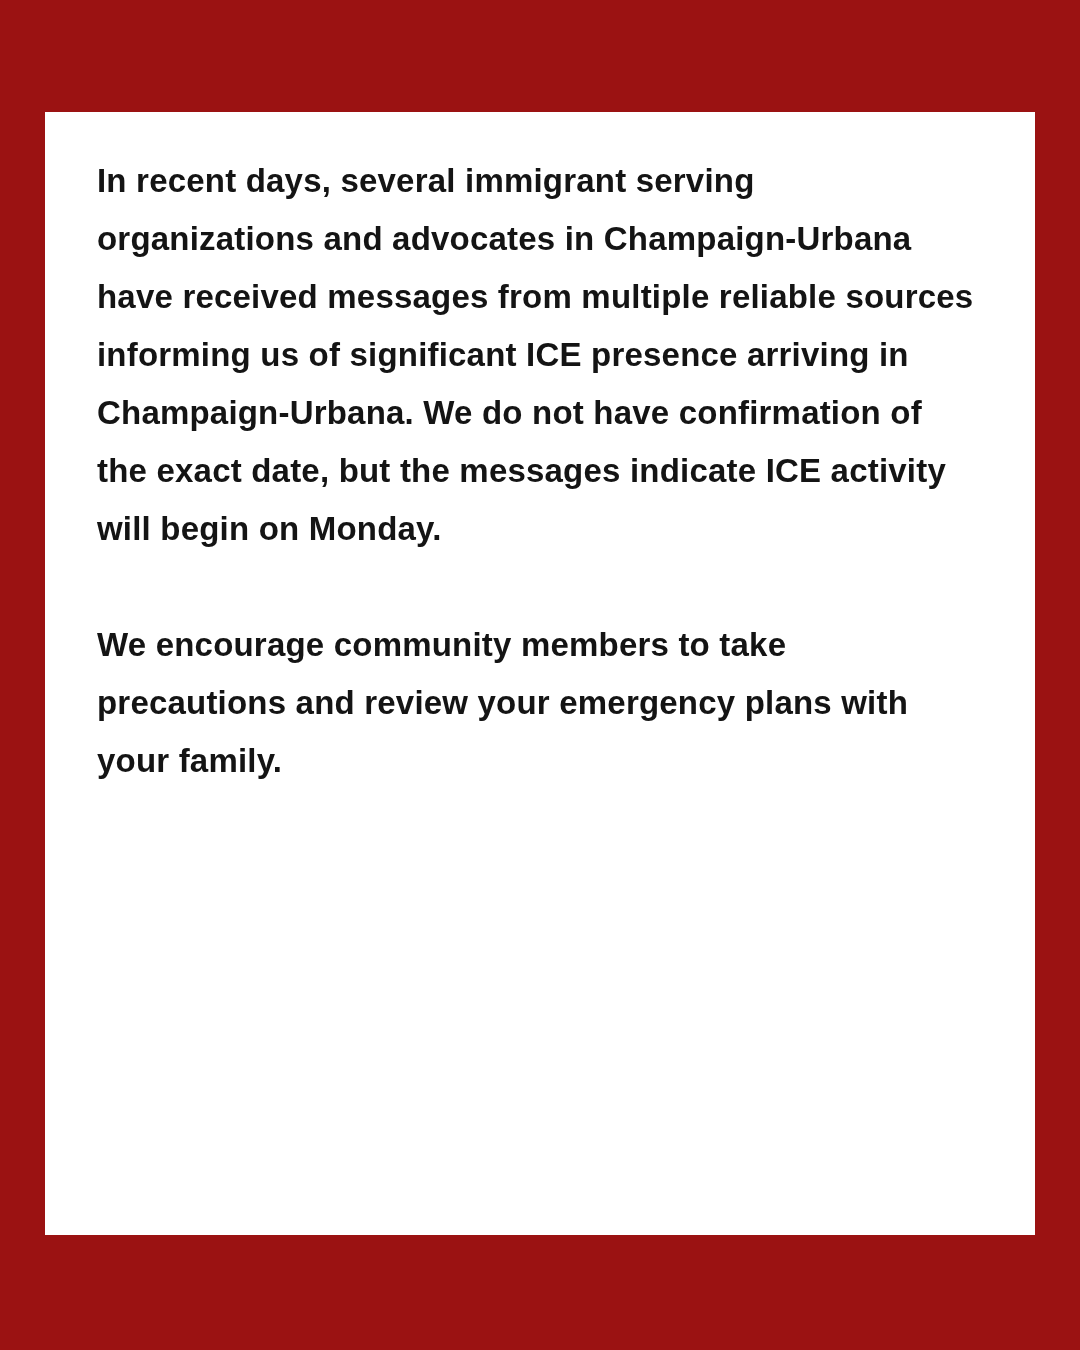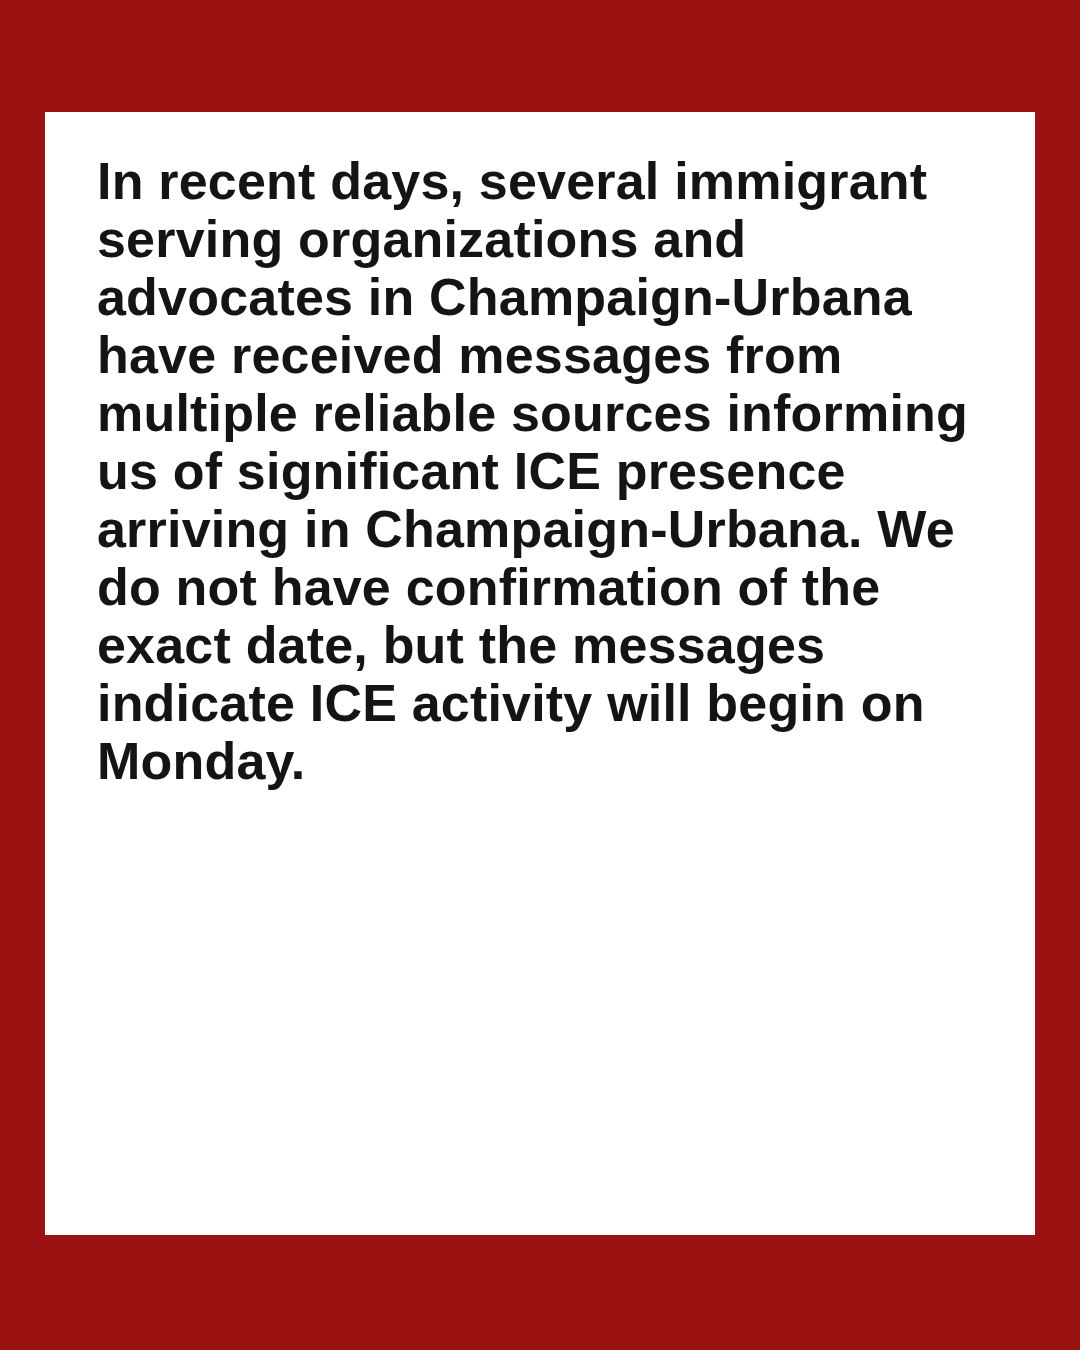--- a/index.html
+++ b/index.html
@@ -20,30 +20,31 @@
     right: 45px;
     top: 112px;
     bottom: 115px;
     background: #FFFFFF;
   }
   .card-inner {
     padding: 40px 55px 0 52px;
   }
   .card-inner p {
     margin: 0 0 58px 0;
-    font-size: 52px;
+    font-size: 33px;
     line-height: 58px;
     font-weight: 700;
     color: #141414;
     letter-spacing: 0.2px;
   }
   .card-inner p:last-child {
     margin-bottom: 0;
   }
 </style>
 </head>
 <body>
 
 <div class="card">
   <div class="card-inner">
     <p>In recent days, several immigrant serving organizations and advocates in Champaign-Urbana have received messages from multiple reliable sources informing us of significant ICE presence arriving in Champaign-Urbana. We do not have confirmation of the exact date, but the messages indicate ICE activity will begin on Monday.</p>
+    <p>We encourage community members to take precautions and review your emergency plans with your family.</p>
   </div>
 </div>
 
 </body></html>

